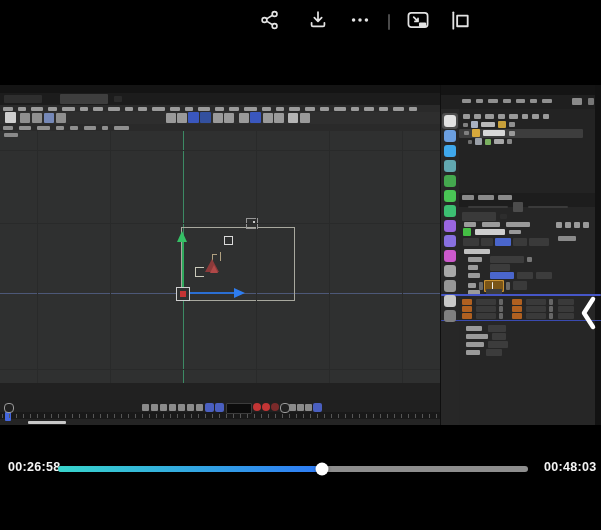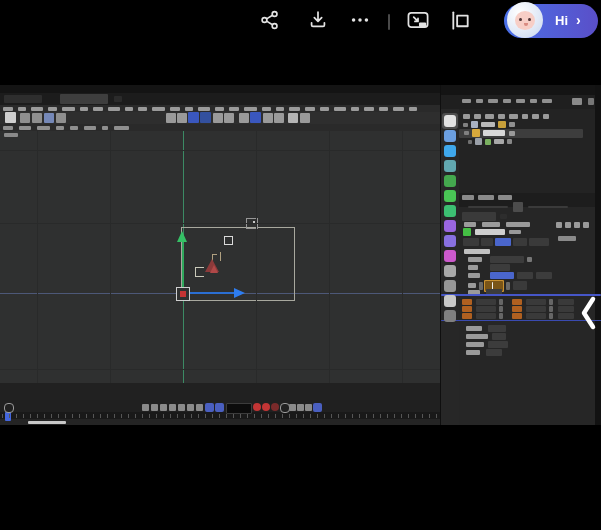--- a/index.html
+++ b/index.html
@@ -126,31 +126,20 @@
     </div>
     <div class="hicon" style="left:448px;">
       <span>
         <svg width="23" height="23" viewBox="0 0 24 24" fill="none" stroke="#e3e3e3" stroke-width="1.9" stroke-linecap="round">
             <path d="M4.5 3.5v17"></path>
             <path d="M8.5 7h11v11h-11z" stroke-linejoin="round"></path>
           </svg>
       </span>
     </div>
 
-    <div id="pill">
-      <div id="avatar">
-        <div class="face">
-          <span class="eye" style="left:4px;"></span>
-          <span class="eye" style="left:13px;"></span>
-          <span class="mouth"></span>
-        </div>
-      </div>
-      <span class="hi">Hi</span>
-      <span class="chev">›</span>
-    </div>
   </div>
 
   <div id="stage">
     <div id="c4d">
       <div id="r-top" class="abs"></div>
       <div id="r-tabs" class="row"></div>
       <div id="r-menu" class="row"></div>
       <div id="r-tools" class="row"></div>
       <div id="r-menu2" class="row"></div>
 
@@ -464,20 +453,28 @@
 
     <div id="drawer">
       <span>
         <svg width="20" height="40" viewBox="0 0 20 40">
             <path d="M14 6 5 20l9 14" stroke="#fff" stroke-width="4.5" fill="none" stroke-linecap="round" stroke-linejoin="round"></path>
           </svg>
       </span>
     </div>
   </div>
 
+  <div id="prog">
+    <span class="time t-cur">00:26:58</span>
+    <div id="bar">
+      <div class="played" style="width: 56.2%;"></div>
+      <div class="knob" style="left: 56.2%;"></div>
+    </div>
+    <span class="time t-tot">00:48:03</span>
+  </div>
 
   <div id="ctrl">
     
     
     
 
     
     
     
     

